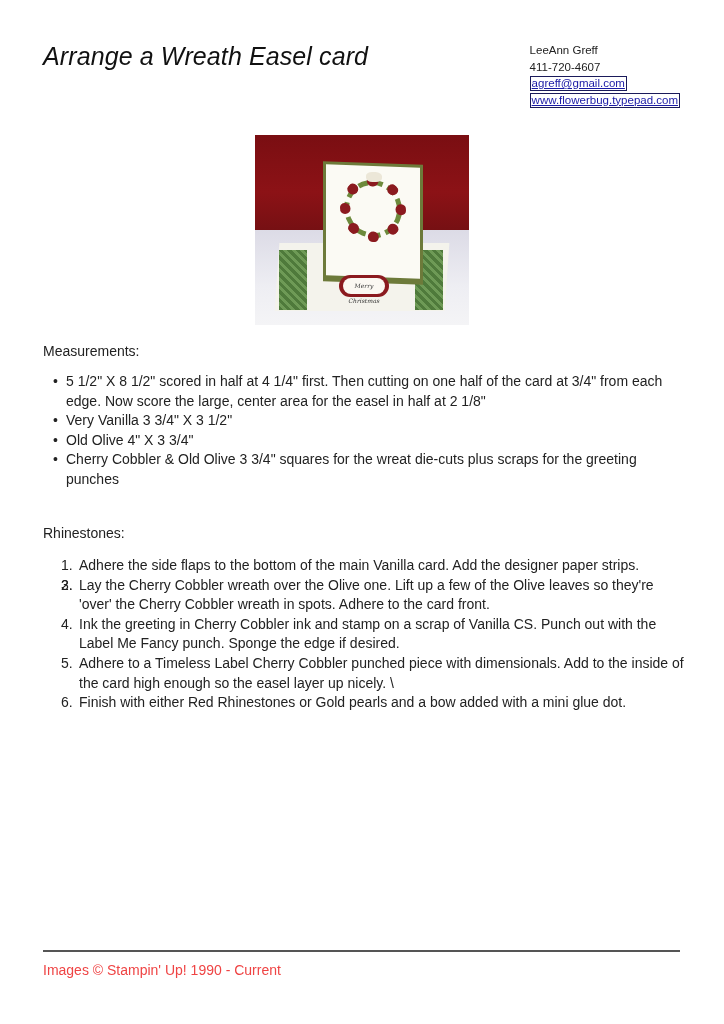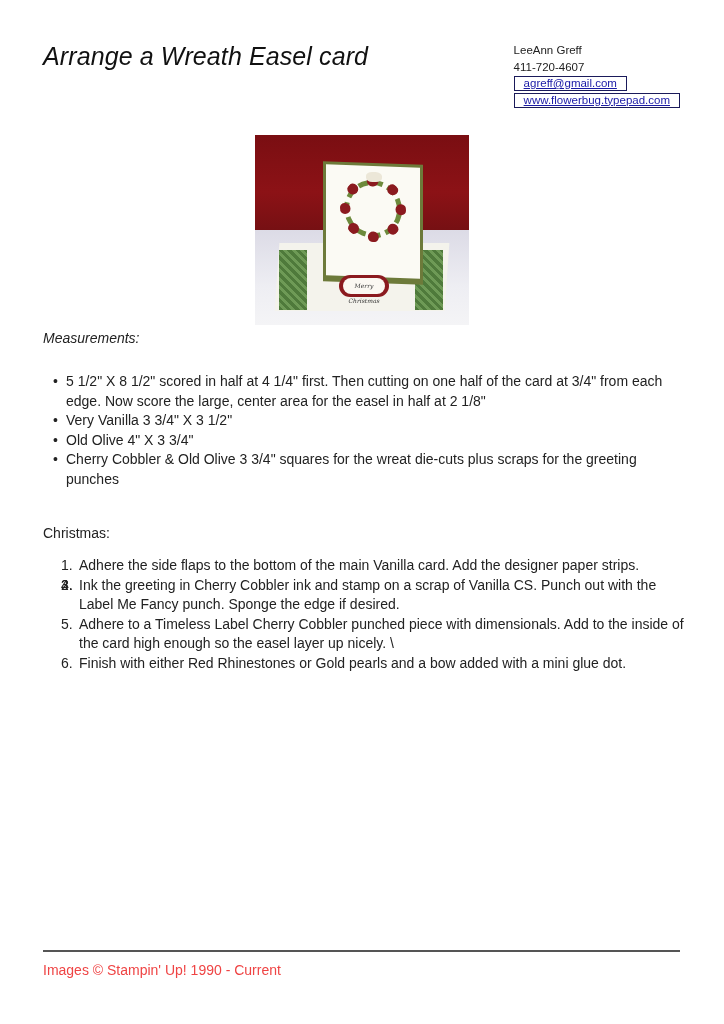--- a/index.html
+++ b/index.html
@@ -1,20 +1,20 @@
 <!DOCTYPE html>
 <html><head>
   <meta charset="utf-8">
   <style>
     html, body { margin: 0; padding: 0; background: #ffffff; }
     body { width: 724px; height: 1024px; position: relative; overflow: hidden;
            font-family: "Liberation Sans", sans-serif; color: #111; }
     .title { position: absolute; left: 43px; top: 42px; font-size: 25px; font-weight: normal; margin: 0; color: #111; letter-spacing: 0.1px; font-style: italic; }
     .contact { position: absolute; right: 44px; top: 42px; text-align: left; font-size: 11.5px; line-height: 16.5px; color: #222; }
-    .contact a { color: #1a1aa6; text-decoration: underline; border: 1px solid #1a1a5a; padding: 0 9px; display: inline-block; line-height: 13px; }
+    .contact a { color: #1a1aa6; text-decoration: underline; border: 1px solid #1a1a5a; padding: 0 1px; display: inline-block; line-height: 13px; }
     .photo { position: absolute; left: 255px; top: 135px; width: 214px; height: 190px; overflow: hidden; background: #f2f1f4; }
     .photo .wall { position: absolute; left: 0; top: 0; width: 214px; height: 95px; background: linear-gradient(180deg,#7a0e12 0%, #8c1216 60%, #761013 100%); }
     .photo .table { position: absolute; left: 0; top: 95px; width: 214px; height: 95px; background: linear-gradient(180deg,#dcdbe6 0%, #eeeef3 60%, #f4f4f6 100%); }
     .photo .base { position: absolute; left: 22px; top: 108px; width: 170px; height: 68px; background: #f4f3ec; transform: skewX(-4deg); }
     .photo .strip-l { position: absolute; left: 24px; top: 115px; width: 28px; height: 60px; background: repeating-linear-gradient(45deg,#4f7a3b 0 3px,#6e9a56 3px 6px); }
     .photo .strip-r { position: absolute; left: 160px; top: 115px; width: 28px; height: 60px; background: repeating-linear-gradient(45deg,#4f7a3b 0 3px,#6e9a56 3px 6px); }
     .photo .front { position: absolute; left: 68px; top: 28px; width: 100px; height: 120px; background: #6d7a3a; transform: skewY(2deg); }
     .photo .front-inner { position: absolute; left: 3px; top: 3px; right: 3px; bottom: 6px; background: #fbfaf4; }
     .photo .wreath { position: absolute; left: 14px; top: 10px; width: 66px; height: 66px; border-radius: 50%; border: 11px dotted #8b1a1f; box-sizing: border-box; }
     .photo .wreath2 { position: absolute; left: 18px; top: 14px; width: 58px; height: 58px; border-radius: 50%; border: 5px dashed #6d8a3c; box-sizing: border-box; }
@@ -54,34 +54,34 @@
       <div class="wreath2"></div>
       <div class="wreath"></div>
       <div class="bow"></div>
     </div>
   </div>
   <div class="label">
     <div class="label-inner">Merry Christmas</div>
   </div>
 </div>
 
-<div class="section-label" style="top:330px;font-style:italic;">Measurements:</div>
+<div class="section-label" style="top:343px;">Measurements:</div>
 
 <ul class="bullets">
   <li>5 1/2" X 8 1/2" scored in half at 4 1/4" first.  Then cutting on one half of the card at 3/4" from each edge.  Now score the large, center area for the easel in half at 2 1/8"</li>
   <li>Very Vanilla 3 3/4" X 3 1/2"</li>
   <li>Old Olive 4" X 3 3/4"</li>
   <li>Cherry Cobbler &amp; Old Olive 3 3/4" squares for the wreat die-cuts plus scraps for the greeting punches</li>
 </ul>
 
-<div class="section-label" style="top:525px;">Christmas:</div>
+<div class="section-label" style="top:525px;">Rhinestones:</div>
 
 <ol class="numbers">
   <li><span class="num">1.</span><span>Adhere the side flaps to the bottom of the main Vanilla card.  Add the designer paper strips.</span></li>
   <li><span class="num">2.</span></li>
-  <li><span class="num">3.</span></li>
+  <li><span class="num">3.</span><span>Lay the Cherry Cobbler wreath over the Olive one.  Lift up a few of the Olive leaves so they're 'over' the Cherry Cobbler wreath in spots.  Adhere to the card front.</span></li>
   <li><span class="num">4.</span><span>Ink the greeting in Cherry Cobbler ink and stamp on a scrap of Vanilla CS.  Punch out with the Label Me Fancy punch.  Sponge the edge if desired.</span></li>
   <li><span class="num">5.</span><span>Adhere to a Timeless Label Cherry Cobbler punched piece with dimensionals. Add to the inside of the card high enough so the easel layer up nicely.  \</span></li>
   <li><span class="num">6.</span><span>Finish with either Red Rhinestones or Gold pearls and a bow added with a mini glue dot.</span></li>
 </ol>
 
 <div class="rule"></div>
 <div class="footer">Images © Stampin' Up! 1990 - Current</div>
 
 </body></html>

